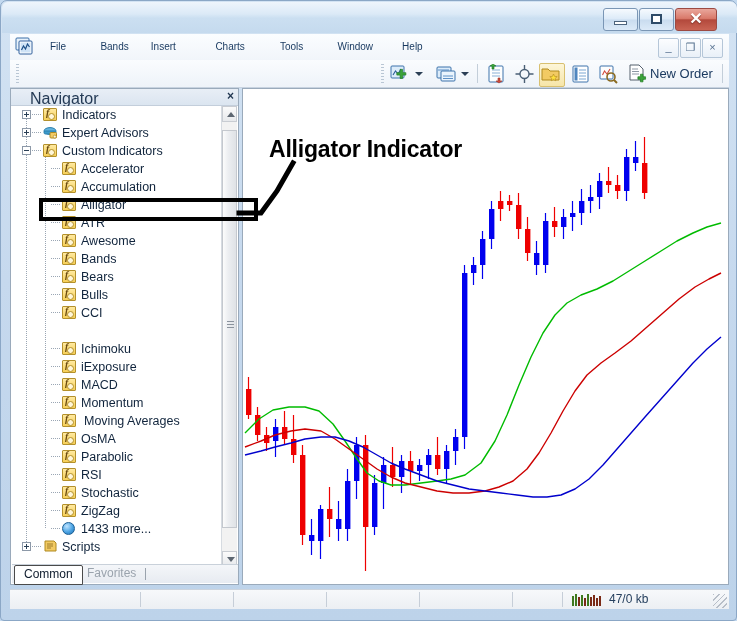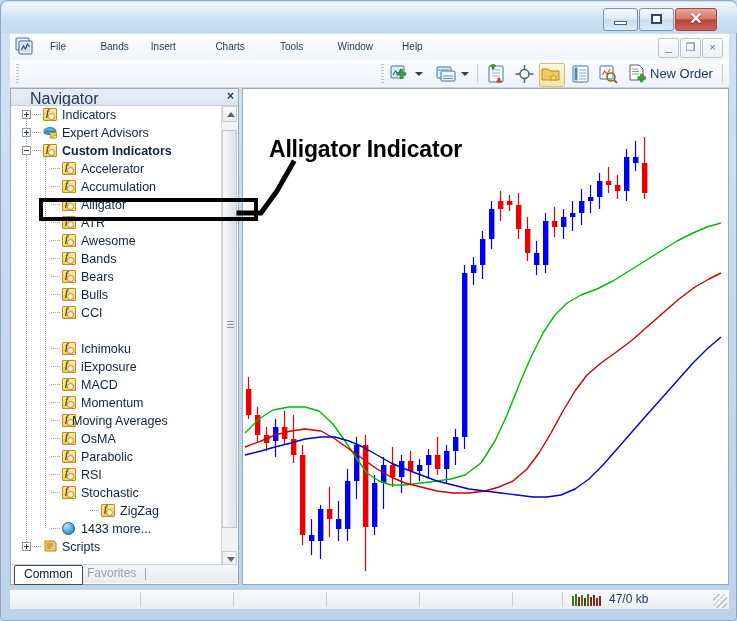--- a/index.html
+++ b/index.html
@@ -305,21 +305,21 @@
           </span>
           <span class="dash" style="left: 20px; width: 9px;"></span>
           <svg class="ico-ea" viewBox="0 0 15 13" style="left: 31px;">
             <ellipse cx="7" cy="5" rx="6" ry="3.4" fill="#63b3dd" stroke="#2a7fae"></ellipse>
             <rect x="1" y="5" width="12" height="3" rx="1.4" fill="#3d9bcb" stroke="#2a7fae"></rect>
             <rect x="7" y="6.5" width="6.5" height="5.5" rx="1" fill="#f2ca63" stroke="#b08a20"></rect>
             <circle cx="11.8" cy="10.6" r="1.5" fill="#fff6d8" stroke="#b08a20" stroke-width="0.7"></circle>
           </svg>
           <span class="tree-label" style="left: 50px;">Expert Advisors</span>
         </div>
-        <div class="tree-row" style="top: 36px; width: 166px; font-weight: bold;">
+        <div class="tree-row" style="top: 36px; width: 166px;">
           <span class="tree-plus" style="left: 10px;">
             <i class="h"></i>
           </span>
           <span class="dash" style="left: 20px; width: 9px;"></span>
           <span class="ico-f" style="left: 31px;"></span>
           <span class="tree-label" style="left: 50px;">Custom Indicators</span>
         </div>
         <div class="tree-row" style="top: 54px; width: 222px;">
           <span class="dash" style="left: 39px; width: 9px;"></span>
           <span class="ico-f" style="left: 50px;"></span>
@@ -381,21 +381,21 @@
           <span class="tree-label" style="left: 69px;">MACD</span>
         </div>
         <div class="tree-row" style="top: 288px; width: 210px;">
           <span class="dash" style="left: 39px; width: 9px;"></span>
           <span class="ico-f" style="left: 50px;"></span>
           <span class="tree-label" style="left: 69px;">Momentum</span>
         </div>
         <div class="tree-row" style="top: 306px; width: 210px;">
           <span class="dash" style="left: 39px; width: 9px;"></span>
           <span class="ico-f" style="left: 50px;"></span>
-          <span class="tree-label" style="left: 60px;">Moving Averages</span>
+          <span class="tree-label" style="left: 72px;">Moving Averages</span>
         </div>
         <div class="tree-row" style="top: 324px; width: 210px;">
           <span class="dash" style="left: 39px; width: 9px;"></span>
           <span class="ico-f" style="left: 50px;"></span>
           <span class="tree-label" style="left: 69px;">OsMA</span>
         </div>
         <div class="tree-row" style="top: 342px; width: 210px;">
           <span class="dash" style="left: 39px; width: 9px;"></span>
           <span class="ico-f" style="left: 50px;"></span>
           <span class="tree-label" style="left: 69px;">Parabolic</span>
@@ -403,21 +403,21 @@
         <div class="tree-row" style="top: 360px; width: 210px;">
           <span class="dash" style="left: 39px; width: 9px;"></span>
           <span class="ico-f" style="left: 50px;"></span>
           <span class="tree-label" style="left: 69px;">RSI</span>
         </div>
         <div class="tree-row" style="top: 378px; width: 210px;">
           <span class="dash" style="left: 39px; width: 9px;"></span>
           <span class="ico-f" style="left: 50px;"></span>
           <span class="tree-label" style="left: 69px;">Stochastic</span>
         </div>
-        <div class="tree-row" style="top: 396px; width: 210px; margin-left: 39px;">
+        <div class="tree-row" style="top: 396px; width: 210px;">
           <span class="dash" style="left: 39px; width: 9px;"></span>
           <span class="ico-f" style="left: 50px;"></span>
           <span class="tree-label" style="left: 69px;">ZigZag</span>
         </div>
         <div class="tree-row" style="top: 414px; width: 210px;">
           <span class="dash" style="left: 39px; width: 9px;"></span>
           <span class="ico-globe" style="left: 50px;"></span>
           <span class="tree-label" style="left: 69px;">1433 more...</span>
         </div>
         <div class="tree-row" style="top: 432px; width: 210px;">

